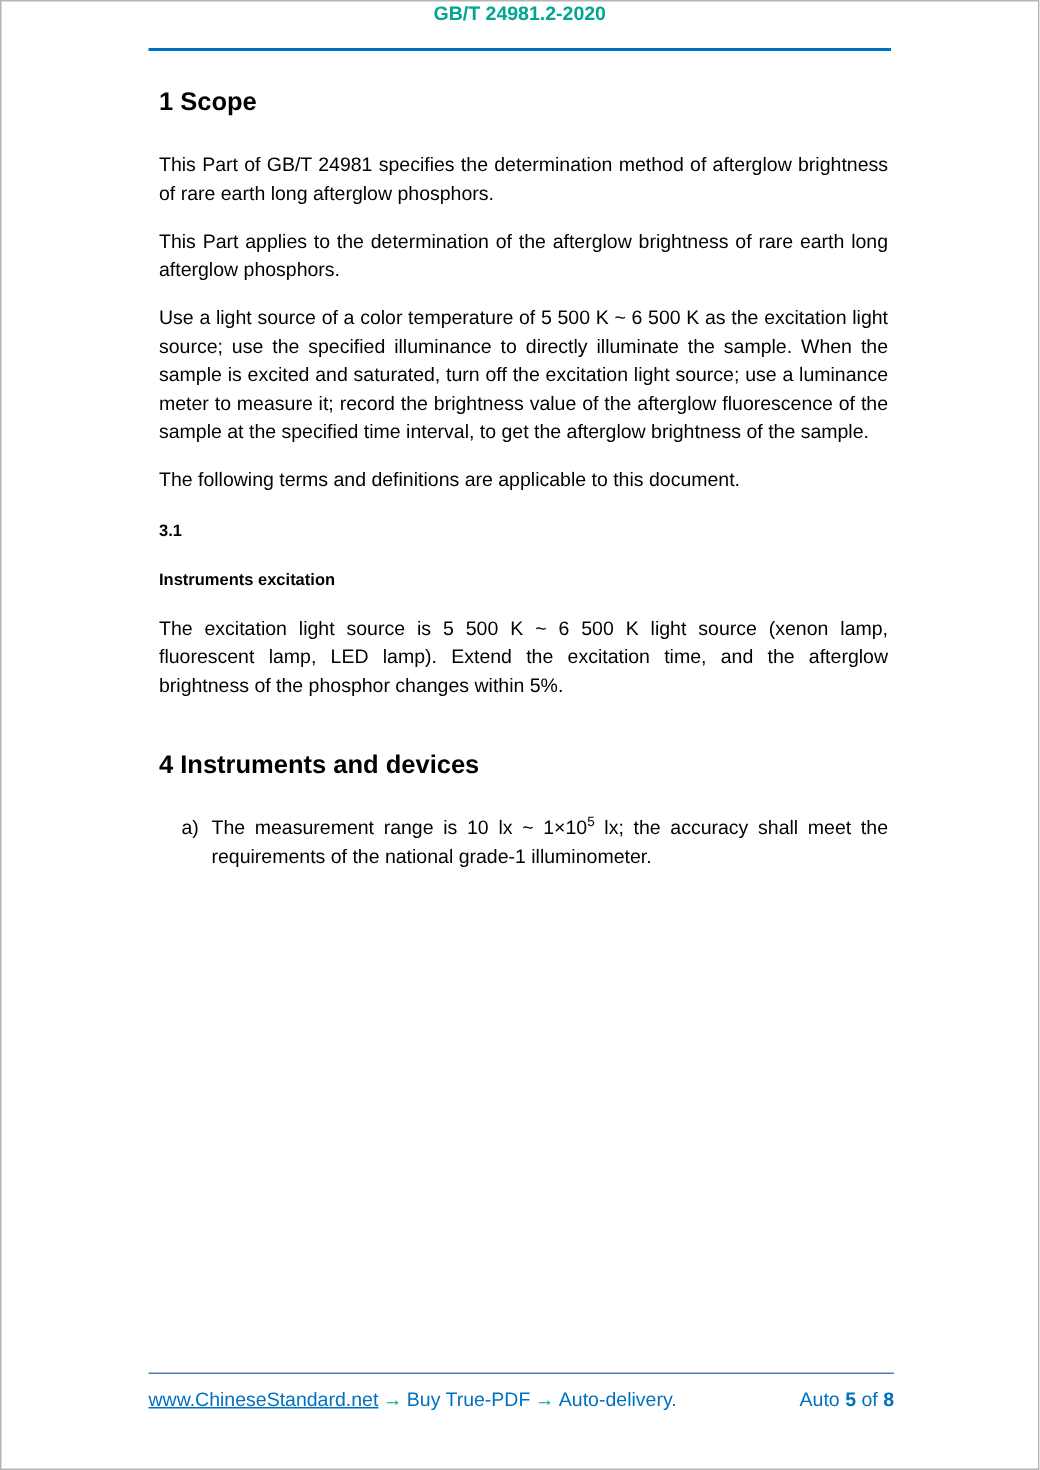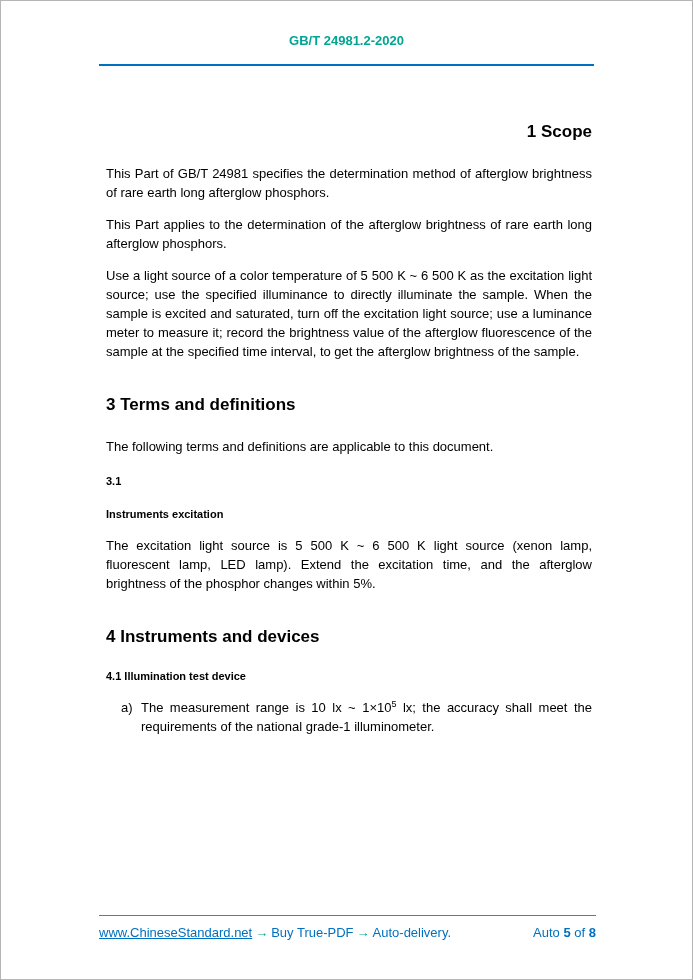--- a/index.html
+++ b/index.html
@@ -10,21 +10,20 @@
     height: 980px;
     margin: 0 auto;
     background: #ffffff;
     border: 1px solid #b5b5b5;
     font-family: "Liberation Sans", sans-serif;
     color: #000000;
     overflow: hidden;
   }
   
   .doc-number {
-    padding-top: 32px;
     text-align: center;
     font-size: 13px;
     font-weight: bold;
     color: #00A693;
   }
   .header-rule {
     border: none;
     border-top: 2px solid #0070C0;
     margin: 16px 98px 0 98px;
   }
@@ -41,21 +40,21 @@
   
   .content {
     margin: 0 100px 0 105px;
   }
   h2.section-heading {
     font-size: 17px;
     font-weight: bold;
     margin: 34px 0 22px 0;
     line-height: 20px;
   }
-  h2.section-heading.first { margin-top: 56px; text-align: right; }
+  h2.section-heading.first { margin-top: 24px; }
   .content p {
     font-size: 13px;
     line-height: 19px;
     text-align: justify;
     margin: 0 0 13px 0;
   }
   .sub-heading {
     font-size: 11px;
     font-weight: bold;
     line-height: 15px;
@@ -116,28 +115,26 @@
 
 
   <div class="content">
 
     <h2 class="section-heading first">1 Scope</h2>
     <p>This Part of GB/T 24981 specifies the determination method of afterglow brightness of rare earth long afterglow phosphors.</p>
     <p>This Part applies to the determination of the afterglow brightness of rare earth long afterglow phosphors.</p>
 
     <p>Use a light source of a color temperature of 5 500 K ~ 6 500 K as the excitation light source; use the specified illuminance to directly illuminate the sample. When the sample is excited and saturated, turn off the excitation light source; use a luminance meter to measure it; record the brightness value of the afterglow fluorescence of the sample at the specified time interval, to get the afterglow brightness of the sample.</p>
 
-    <h2 class="section-heading">3 Terms and definitions</h2>
     <p>The following terms and definitions are applicable to this document.</p>
     <div class="sub-heading">3.1</div>
     <div class="sub-heading">Instruments excitation</div>
     <p>The excitation light source is 5 500 K ~ 6 500 K light source (xenon lamp, fluorescent lamp, LED lamp). Extend the excitation time, and the afterglow brightness of the phosphor changes within 5%.</p>
 
     <h2 class="section-heading">4 Instruments and devices</h2>
-    <div class="sub-heading">4.1 Illumination test device</div>
 
     <div class="list-item">
       <span class="list-marker">a)</span>
       <span class="list-text"><span>The measurement range is 10 lx ~ 1×10</span><sup>5</sup><span> lx; the accuracy shall meet the requirements of the national grade-1 illuminometer.</span></span>
     </div>
 
   </div>
 
   <div class="footer">
     <hr class="footer-rule">

